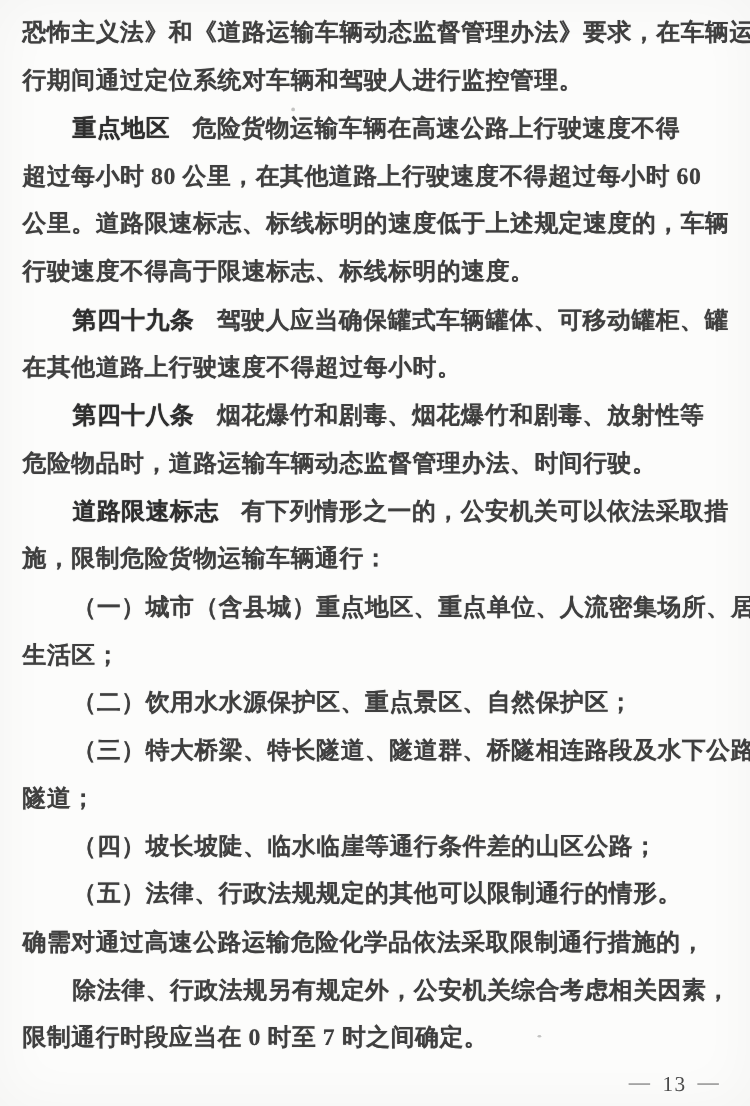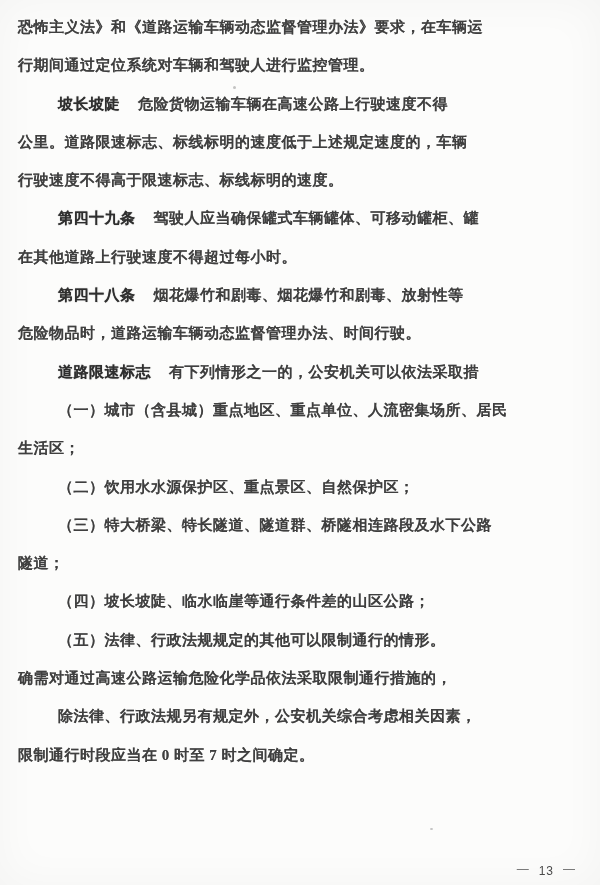--- a/index.html
+++ b/index.html
@@ -19,44 +19,44 @@
   }
   .text-block {
     position: absolute;
     top: 8px;
     left: 18px;
     width: 572px;
   }
   .line {
     height: 38.3px;
     line-height: 38.3px;
-    font-size: 15px;
+    font-size: 19px;
     font-weight: bold;
     color: var(--text-color, #3f3f3f);
     letter-spacing: 0.5px;
     white-space: nowrap;
     text-shadow: 0 0 0.6px rgba(60,60,60,0.55);
   }
   .line.indent {
     padding-left: 40px;
   }
   .lead {
     font-weight: bold;
     color: var(--lead-color, #2e2e2e);
     margin-right: 18px;
     text-shadow: 0 0 0.8px rgba(30,30,30,0.8);
   }
   .footer {
     position: absolute;
     right: 24px;
     bottom: 7px;
-    font-size: 12px;
+    font-size: 17px;
     color: #4a4a4a;
     letter-spacing: 1px;
-    font-family: Liberation Sans, sans-serif;
+    font-family: Liberation Serif, serif;
   }
   .footer .num {
     margin: 0 9px;
     font-weight: normal;
   }
   .footer .dash {
     position: relative;
     top: -2px;
     color: #6a6a6a;
   }
@@ -67,28 +67,30 @@
   }
 </style>
 </head>
 <body>
 
 <div class="page">
 
   <div class="text-block">
       <div class="line"><span class="rest">恐怖主义法》和《道路运输车辆动态监督管理办法》要求，在车辆运</span></div>
       <div class="line"><span class="rest">行期间通过定位系统对车辆和驾驶人进行监控管理。</span></div>
-      <div class="line indent"><span class="lead">坡长坡陡</span><span class="rest">危险货物运输车辆在高速公路上行驶速度不得</span></div>
+      <div class="line indent"><span class="lead">重点地区</span><span class="rest">危险货物运输车辆在高速公路上行驶速度不得</span></div>
+      <div class="line"><span class="rest">超过每小时 80 公里，在其他道路上行驶速度不得超过每小时 60</span></div>
       <div class="line"><span class="rest">公里。道路限速标志、标线标明的速度低于上述规定速度的，车辆</span></div>
       <div class="line"><span class="rest">行驶速度不得高于限速标志、标线标明的速度。</span></div>
       <div class="line indent"><span class="lead">第四十九条</span><span class="rest">驾驶人应当确保罐式车辆罐体、可移动罐柜、罐</span></div>
       <div class="line"><span class="rest">在其他道路上行驶速度不得超过每小时。</span></div>
       <div class="line indent"><span class="lead">第四十八条</span><span class="rest">烟花爆竹和剧毒、烟花爆竹和剧毒、放射性等</span></div>
       <div class="line"><span class="rest">危险物品时，道路运输车辆动态监督管理办法、时间行驶。</span></div>
       <div class="line indent"><span class="lead">道路限速标志</span><span class="rest">有下列情形之一的，公安机关可以依法采取措</span></div>
+      <div class="line"><span class="rest">施，限制危险货物运输车辆通行：</span></div>
       <div class="line indent"><span class="rest">（一）城市（含县城）重点地区、重点单位、人流密集场所、居民</span></div>
       <div class="line"><span class="rest">生活区；</span></div>
       <div class="line indent"><span class="rest">（二）饮用水水源保护区、重点景区、自然保护区；</span></div>
       <div class="line indent"><span class="rest">（三）特大桥梁、特长隧道、隧道群、桥隧相连路段及水下公路</span></div>
       <div class="line"><span class="rest">隧道；</span></div>
       <div class="line indent"><span class="rest">（四）坡长坡陡、临水临崖等通行条件差的山区公路；</span></div>
       <div class="line indent"><span class="rest">（五）法律、行政法规规定的其他可以限制通行的情形。</span></div>
       <div class="line"><span class="rest">确需对通过高速公路运输危险化学品依法采取限制通行措施的，</span></div>
       <div class="line indent"><span class="rest">除法律、行政法规另有规定外，公安机关综合考虑相关因素，</span></div>
       <div class="line"><span class="rest">限制通行时段应当在 0 时至 7 时之间确定。</span></div>

